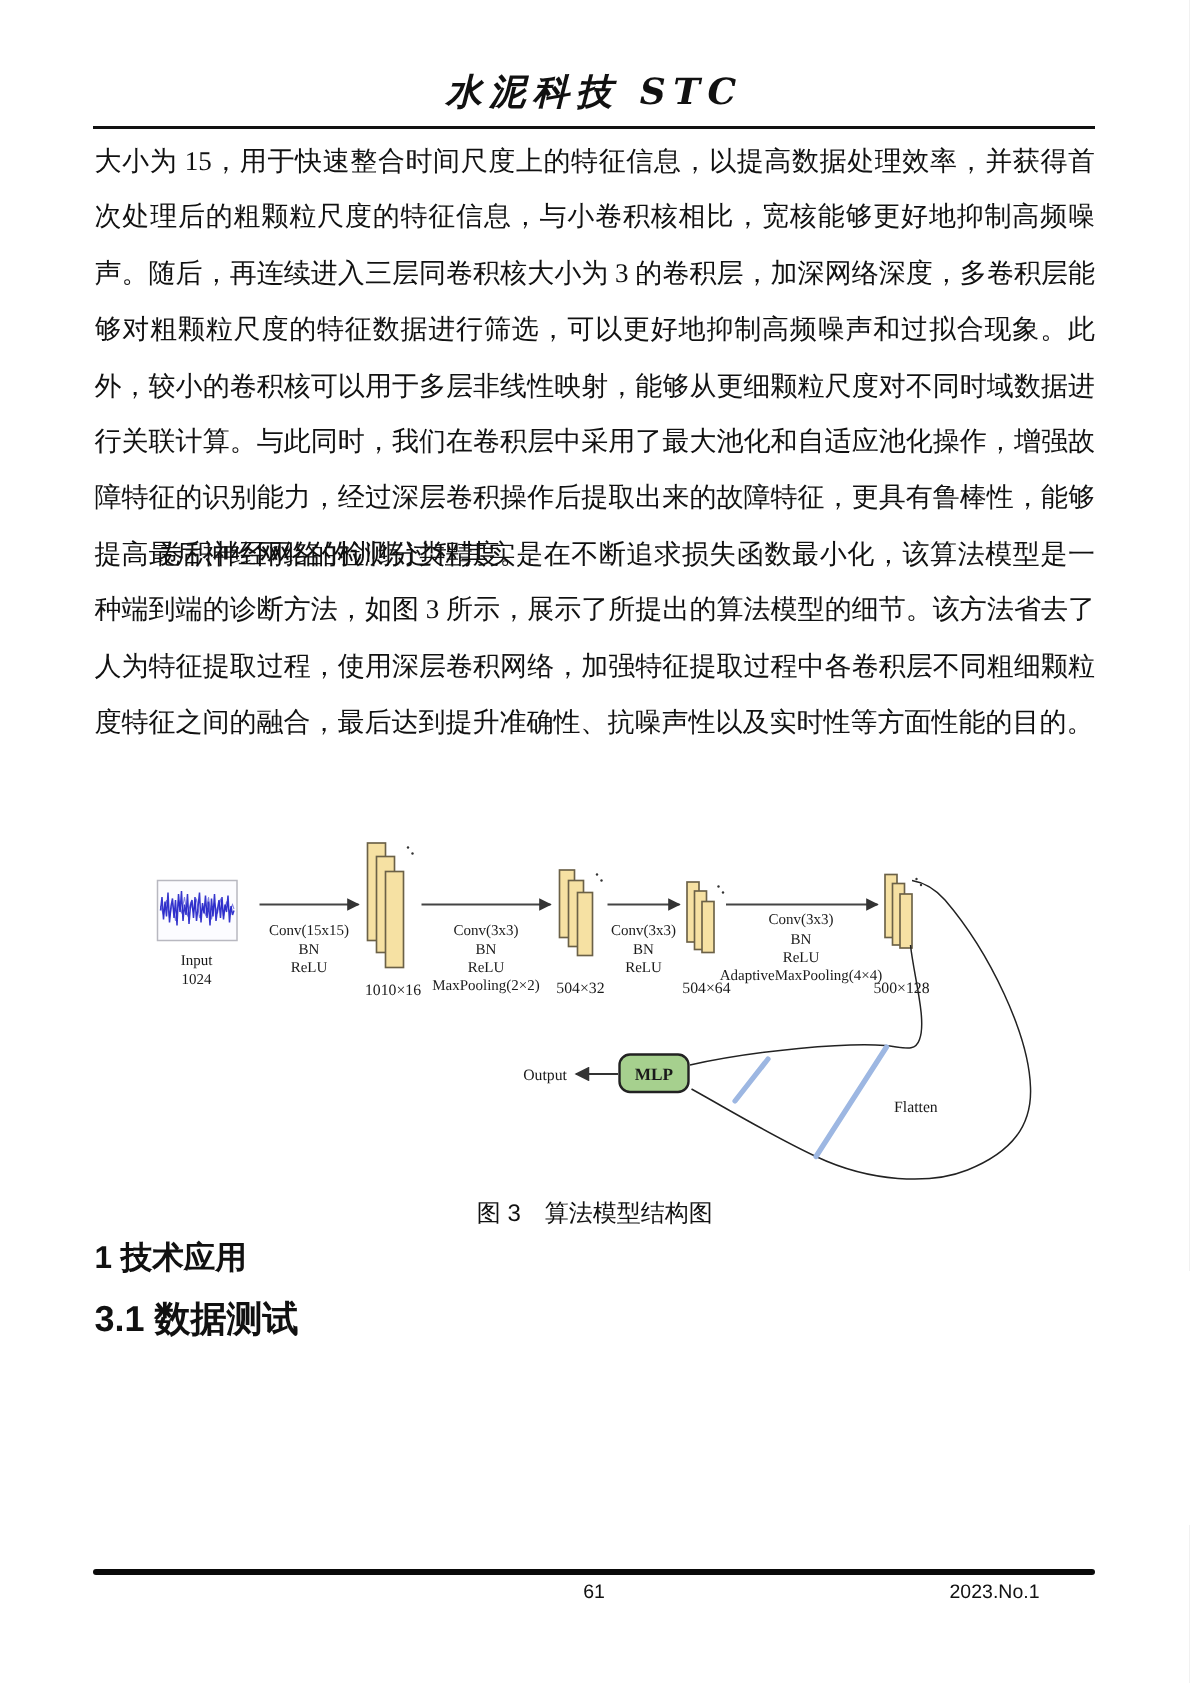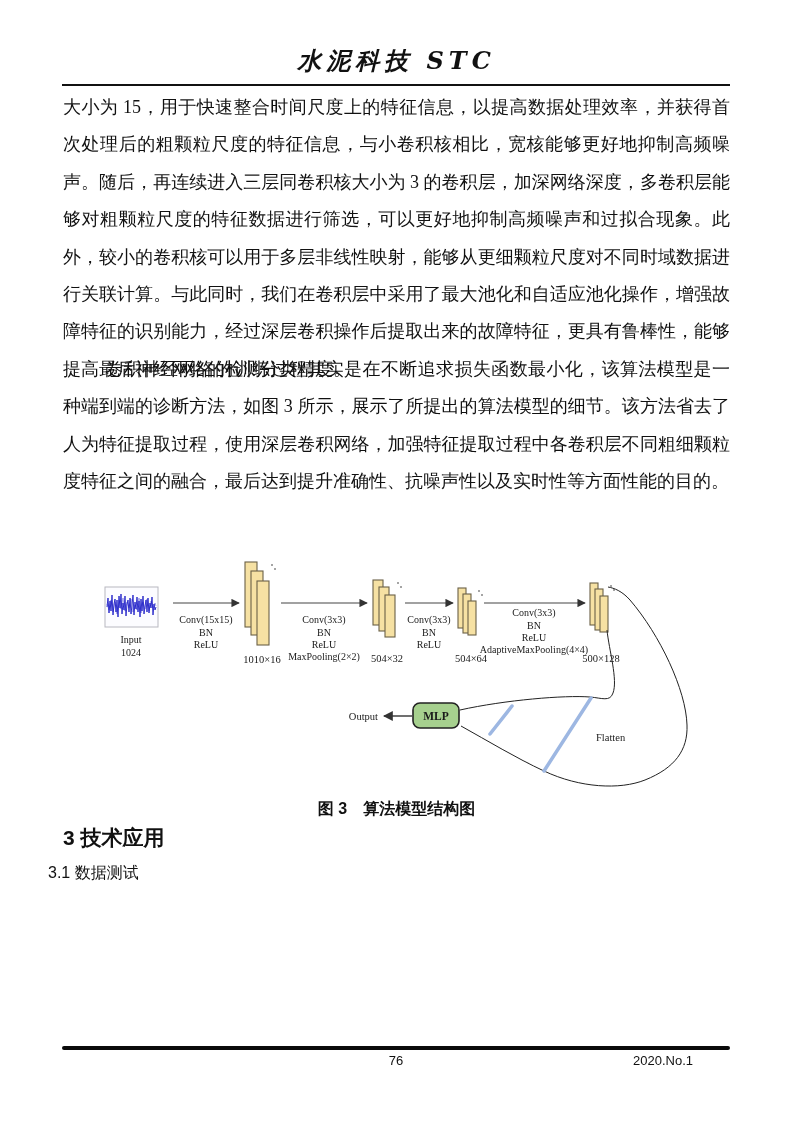--- a/index.html
+++ b/index.html
@@ -13,24 +13,24 @@
         text-align:justify;text-justify:inter-ideograph;}
   .indent{text-indent:42px;}
   .p1{top:89px;}
   .p2{top:351px;}
   .p3{top:895px;}
   .fig{position:absolute;left:60px;top:550px;}
   .fig text{font-family:"Liberation Serif","DejaVu Serif",serif;font-size:10px;fill:#1a1a1a;}
   .fig .sz{font-size:10.5px;}
   .fig .mlp-t{font-size:11.5px;font-weight:bold;}
   .caption{position:absolute;top:799px;left:0;width:793px;text-align:center;font-size:16px;
-        font-weight:700;font-family:"Liberation Sans","DejaVu Sans",sans-serif;}
+        font-weight:400;font-family:"Liberation Sans","DejaVu Sans",sans-serif;}
   .sec-h1{position:absolute;top:824px;left:63px;margin:0;font-size:21px;font-weight:bold;
         font-family:"Liberation Sans","DejaVu Sans",sans-serif;}
-  .sec-h2{position:absolute;top:863px;left:48px;margin:0;font-size:16px;font-weight:normal;
+  .sec-h2{position:absolute;top:863px;left:63px;margin:0;font-size:24px;font-weight:bold;
         font-family:"Liberation Sans","DejaVu Sans",sans-serif;}
   .footer-rule{position:absolute;top:1046px;left:62px;width:668px;height:4px;background:#0a0a0a;
         border-radius:2px;}
   .footer-row{position:absolute;top:1053px;left:62px;width:668px;height:20px;
         font-family:"Liberation Sans","DejaVu Sans",sans-serif;font-size:13px;}
   .page-num{position:absolute;left:50%;transform:translateX(-50%);}
   .issue{position:absolute;right:37px;}
 </style>
 </head>
 <body>
@@ -125,23 +125,23 @@
     <text x="536" y="191" class="sz">Flatten</text>
 
     <rect x="353" y="153" width="46" height="25" rx="7" fill="#A6D08E" stroke="#222" stroke-width="1.6"></rect>
     <text x="376" y="170" text-anchor="middle" class="mlp-t">MLP</text>
     <line x1="352" y1="166" x2="324" y2="166" stroke="#333" stroke-width="1.4" marker-end="url(#arr)"></line>
     <text x="318" y="170" text-anchor="end" class="sz">Output</text>
   </svg>
 
   <div class="caption">图 3　算法模型结构图</div>
 
-  <h2 class="sec-h1">3 技术应用</h2>
+  <h2 class="sec-h1">1 技术应用</h2>
   <h3 class="sec-h2">3.1 数据测试</h3>
 
 
   <div class="footer-rule"></div>
   <div class="footer-row">
-    <span class="page-num">76</span>
-    <span class="issue">2020.No.1</span>
+    <span class="page-num">61</span>
+    <span class="issue">2023.No.1</span>
   </div>
 
 </div>
 
 </body></html>

